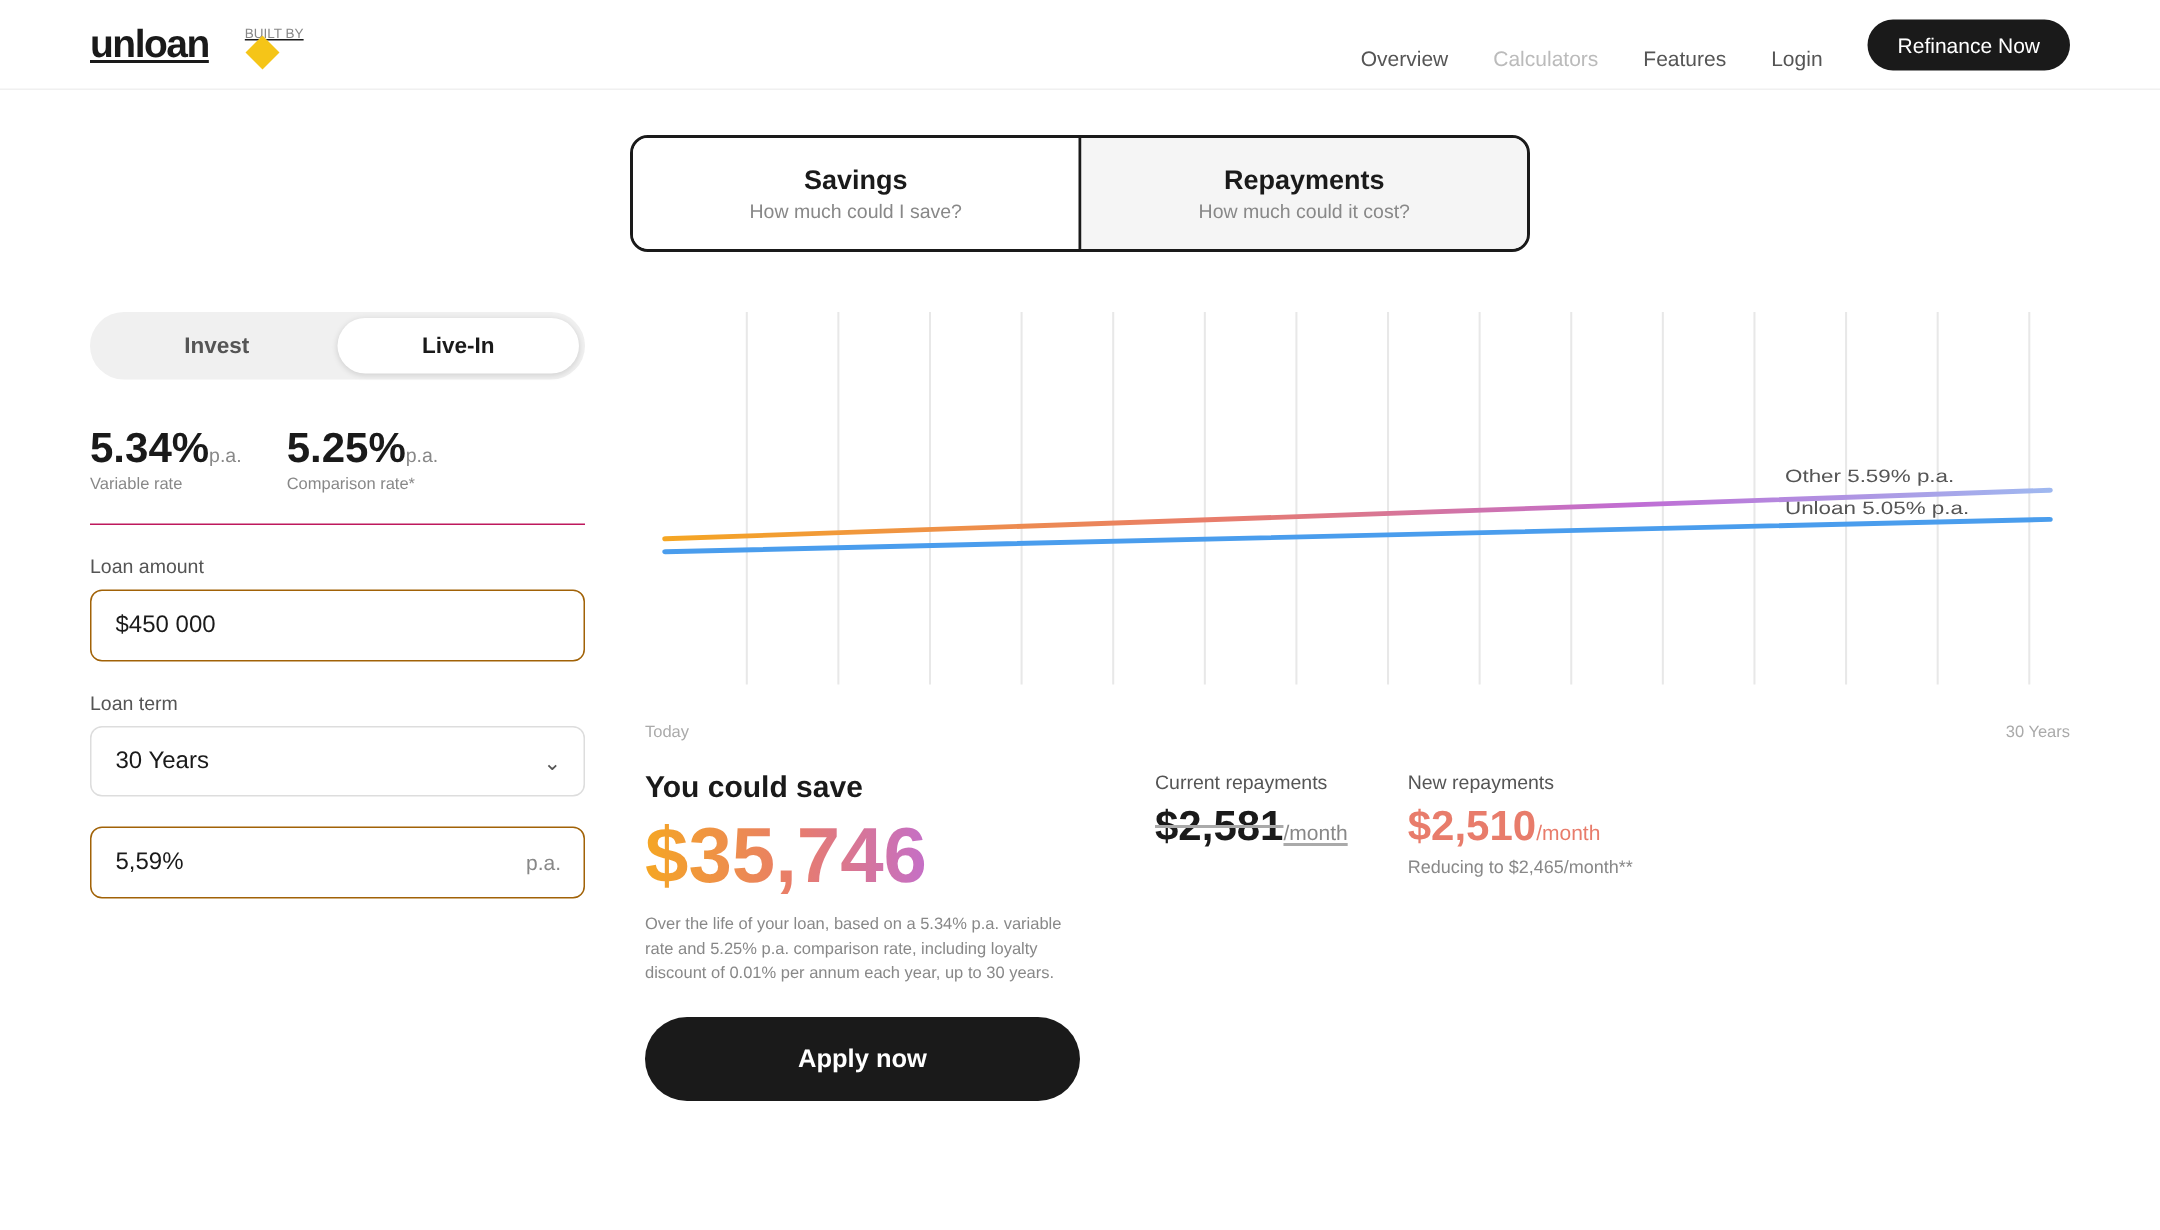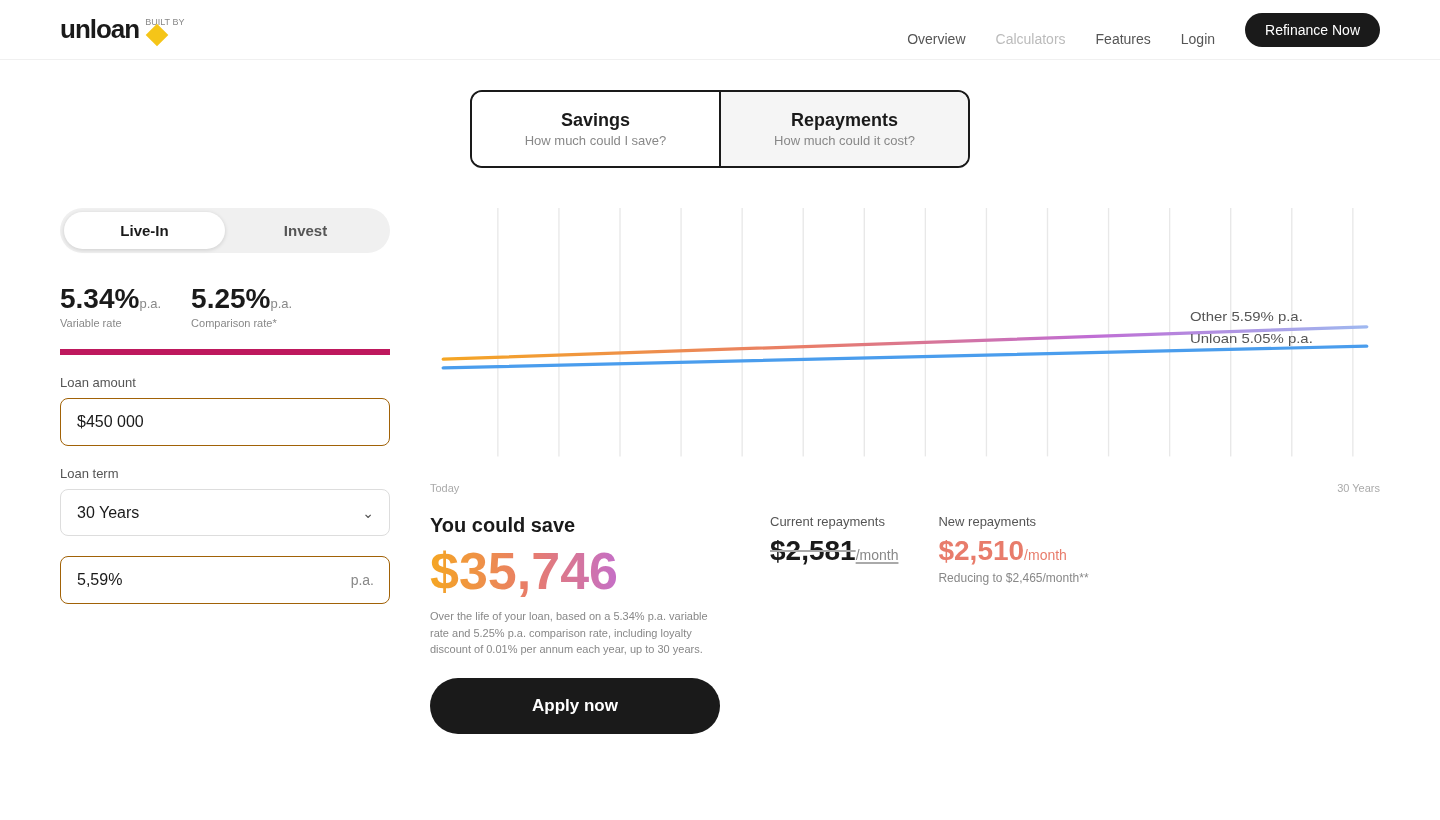--- a/index.html
+++ b/index.html
@@ -1,52 +1,52 @@
 <!DOCTYPE html>
 <html><head>
   <meta charset="utf-8">
   <style>
     * { box-sizing: border-box; margin: 0; padding: 0; }
     body { font-family: -apple-system, BlinkMacSystemFont, 'Segoe UI', sans-serif; background: #fff; color: #1a1a1a; }
 
     
     .nav { display: flex; align-items: center; padding: 0 60px; height: 60px; border-bottom: 1px solid #f0f0f0; }
-    .nav-logo { display: flex; align-items: center; margin-right: auto; }
+    .nav-logo { display: flex; align-items: center; margin-right: auto; text-decoration: underline; }
     .logo-text { font-size: 26px; font-weight: 700; color: #1a1a1a; letter-spacing: -1px; }
     .logo-built { font-size: 9px; color: #888; display: block; }
     .diamond { width: 16px; height: 16px; background: #f5c518; transform: rotate(45deg); margin-left: 4px; }
     .nav-links { display: flex; align-items: flex-end; gap: 30px; }
     .nav-link { font-size: 14px; color: #555; text-decoration: none; cursor: pointer; }
     .nav-link.active { color: #555; }
     .nav-link.calculators { color: #bbb; }
     .nav-btn { background: #1a1a1a; color: #fff; border: none; border-radius: 50px; padding: 9px 20px; font-size: 14px; cursor: pointer; font-weight: 500; }
 
     
     .tabs-container { display: flex; justify-content: center; padding: 30px 0 20px; }
-    .tabs-wrapper { display: flex; border: 2px solid #1a1a1a; border-radius: 12px; overflow: hidden; width: 500px; }
+    .tabs-wrapper { display: flex; border: 2px solid #1a1a1a; border-radius: 12px; overflow: hidden; width: 600px; }
     .tab { flex: 1; padding: 18px 20px; text-align: center; cursor: pointer; }
     .tab.active { background: #fff; }
     .tab.inactive { background: #f5f5f5; }
     .tab-title { font-size: 18px; font-weight: 700; color: #1a1a1a; }
     .tab-subtitle { font-size: 13px; color: #888; margin-top: 2px; }
     .tab-divider { width: 2px; background: #1a1a1a; }
 
     
     .main { display: flex; padding: 20px 60px 40px; gap: 40px; }
 
     
     .left-panel { width: 330px; flex-shrink: 0; }
 
     
     .toggle-wrapper { display: flex; background: #f0f0f0; border-radius: 50px; padding: 4px; margin-bottom: 30px; }
     .toggle-btn { flex: 1; padding: 10px 20px; border-radius: 50px; border: none; cursor: pointer; font-size: 15px; font-weight: 600; background: transparent; color: #555; }
     .toggle-btn.active { background: #fff; color: #1a1a1a; box-shadow: 0 1px 4px rgba(0,0,0,0.15); }
 
     
-    .rates-row { display: flex; gap: 30px; margin-bottom: 20px; padding-bottom: 20px; border-bottom: 6px solid #be185d; }
+    .rates-row { display: flex; gap: 30px; margin-bottom: 20px; padding-bottom: 20px; border-bottom: 1px solid #be185d; }
     .rate-item {}
     .rate-value { font-size: 28px; font-weight: 700; color: #1a1a1a; }
     .rate-value .pa { font-size: 13px; font-weight: 400; color: #888; }
     .rate-label { font-size: 11px; color: #888; margin-top: 2px; }
 
     
     .form-group { margin-bottom: 20px; }
     .form-label { font-size: 13px; color: #555; margin-bottom: 8px; display: block; }
     .form-input { width: 100%; border: 1px solid #a16207; border-radius: 8px; padding: 14px 16px; font-size: 16px; color: #1a1a1a; outline: none; }
     .select-wrapper { position: relative; }
@@ -85,21 +85,21 @@
     .apply-btn { background: #1a1a1a; color: #fff; border: none; border-radius: 50px; padding: 18px 60px; font-size: 17px; font-weight: 600; cursor: pointer; margin-top: 20px; display: block; width: 290px; }
   </style>
 </head>
 <body>
 
 <nav class="nav">
   <div class="nav-logo">
     <span class="logo-text">
       <span>unloan</span>
     </span>
-    <div style="margin-left:6px; display:flex; flex-direction:column; align-items:flex-start;">
+    <div style="margin-left:24px; display:flex; flex-direction:column; align-items:flex-start;">
       <span class="logo-built">BUILT BY</span>
       <div class="diamond"></div>
     </div>
   </div>
   <div class="nav-links">
     <a class="nav-link active">Overview</a>
     <a class="nav-link calculators">Calculators</a>
     <a class="nav-link">Features</a>
     <a class="nav-link">Login</a>
     <button class="nav-btn">Refinance Now</button>
@@ -118,22 +118,22 @@
       <div class="tab-subtitle">How much could it cost?</div>
     </div>
   </div>
 </div>
 
 <div class="main">
 
   <div class="left-panel">
 
     <div class="toggle-wrapper">
+      <button class="toggle-btn">Invest</button>
       <button class="toggle-btn active">Live-In</button>
-      <button class="toggle-btn">Invest</button>
     </div>
 
     <div class="rates-row">
       <div class="rate-item">
         <div class="rate-value">
           <span>5.34%</span><span class="pa">p.a.</span>
         </div>
         <div class="rate-label">Variable rate</div>
       </div>
       <div class="rate-item">

